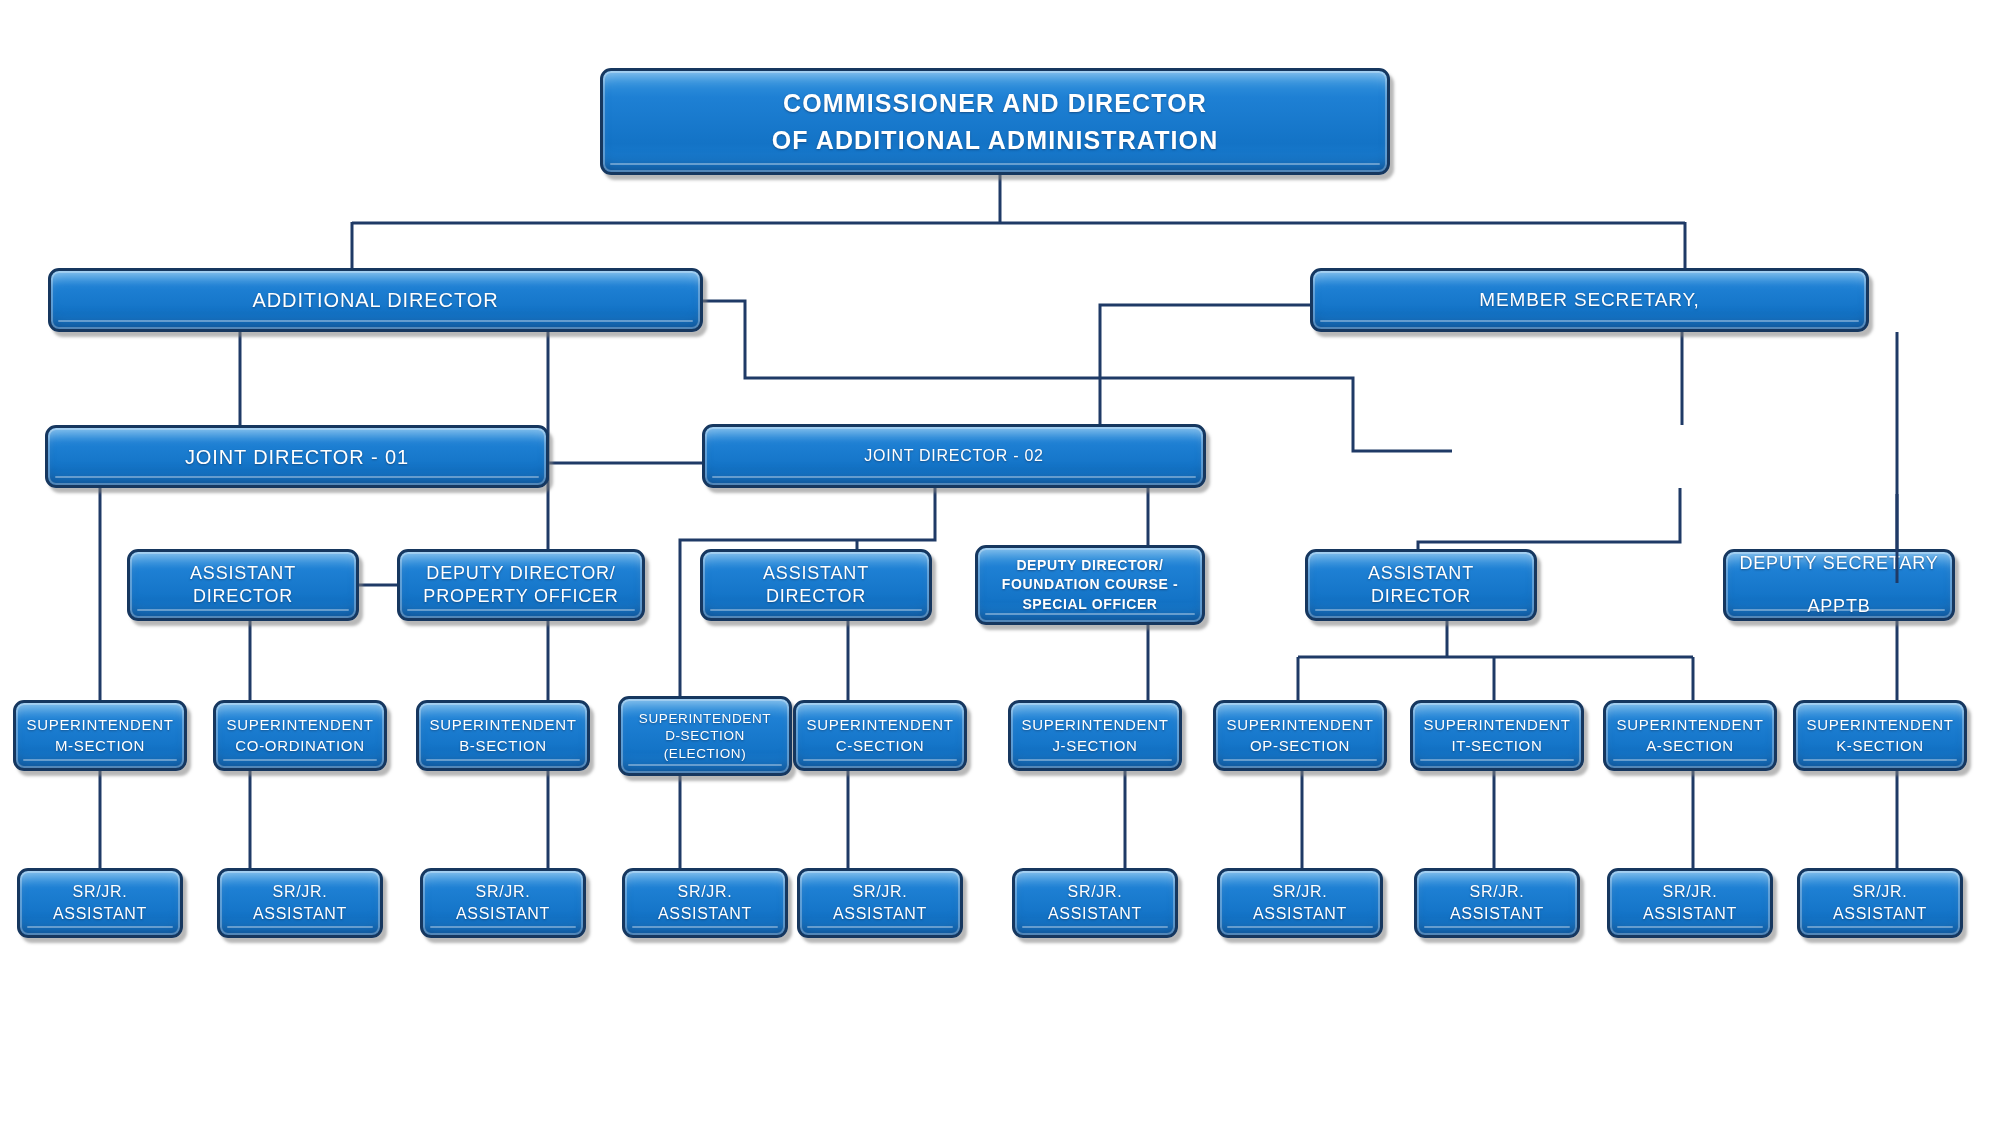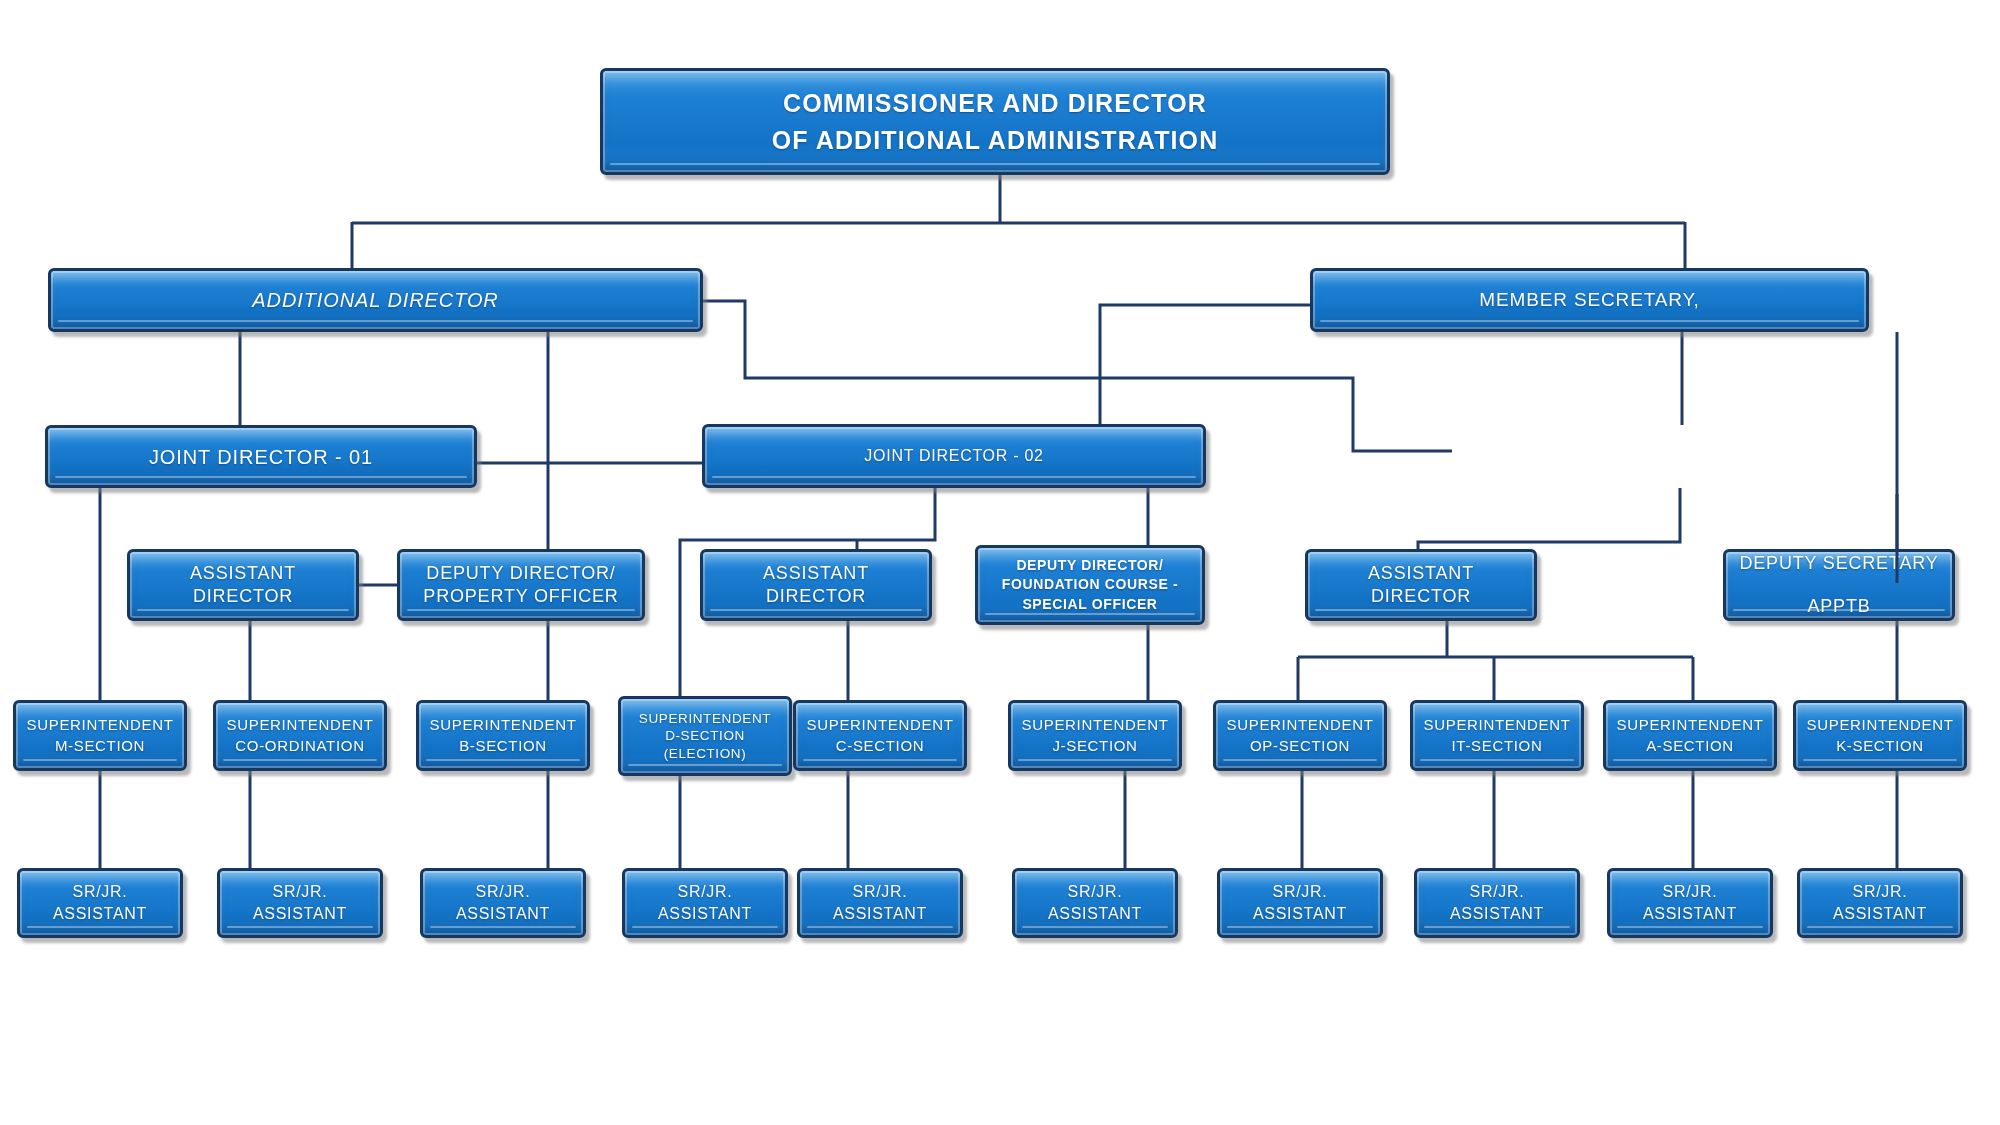--- a/index.html
+++ b/index.html
@@ -8,21 +8,21 @@
     font-family:"Liberation Sans", sans-serif;
   }
   svg.wires{position:absolute;left:0;top:0;z-index:1;}
   svg.wires-top{position:absolute;left:0;top:0;z-index:3;}
   .nodes{position:absolute;left:0;top:0;width:100%;height:100%;z-index:2;}
   .node{
     position:absolute;box-sizing:border-box;
     display:flex;flex-direction:column;align-items:center;justify-content:center;
     text-align:right;color:#ffffff;
     background:linear-gradient(180deg,#3d9be2 0%,#1e80d4 26%,#1373c6 72%,#1e82d4 100%);
-    border:3px solid #16375f;border-radius:6px;
+    border:3px solid #16375f;border-radius:11px;
     box-shadow:4px 5px 3px rgba(125,125,125,.55),
                inset 0 0 0 2px rgba(255,255,255,.28),
                inset 0 12px 14px -8px rgba(255,255,255,.5),
                inset 0 -14px 16px -10px rgba(8,58,115,.85);
     letter-spacing:.045em;
     text-shadow:0 1px 2px rgba(18,58,105,.65);
   }
   .node::after{
     content:"";position:absolute;left:7px;right:7px;bottom:7px;height:2px;
     background:rgba(255,255,255,.35);border-radius:1px;pointer-events:none;
@@ -71,27 +71,27 @@
       <path d="M1302 771 V869" fill="none" stroke="#1f3a66" stroke-width="3"></path>
       <path d="M1494 771 V869" fill="none" stroke="#1f3a66" stroke-width="3"></path>
       <path d="M1693 771 V869" fill="none" stroke="#1f3a66" stroke-width="3"></path>
       <path d="M1897 771 V869" fill="none" stroke="#1f3a66" stroke-width="3"></path>
     </svg>
   <div class="nodes">
       <div class="node bold" style="left: 600px; top: 68px; width: 790px; height: 107px; font-size: 25px; line-height: 1.45;">
         <span class="ln">COMMISSIONER AND DIRECTOR</span>
         <span class="ln">OF ADDITIONAL ADMINISTRATION</span>
       </div>
-      <div class="node" style="left: 48px; top: 268px; width: 655px; height: 64px; font-size: 20px; line-height: 1.2; font-style: italic;">
+      <div class="node" style="left: 48px; top: 268px; width: 655px; height: 64px; font-size: 20px; line-height: 1.2;">
         <span class="ln">ADDITIONAL DIRECTOR</span>
       </div>
       <div class="node" style="left: 1310px; top: 268px; width: 559px; height: 64px; font-size: 19px; line-height: 1.25;">
         <span class="ln">MEMBER SECRETARY,</span>
       </div>
-      <div class="node" style="left: 45px; top: 425px; width: 432px; height: 63px; font-size: 20px; line-height: 1.2;">
+      <div class="node" style="left: 45px; top: 425px; width: 504px; height: 63px; font-size: 20px; line-height: 1.2;">
         <span class="ln">JOINT DIRECTOR - 01</span>
       </div>
       <div class="node" style="left: 702px; top: 424px; width: 504px; height: 64px; font-size: 16px; line-height: 1.2;">
         <span class="ln">JOINT DIRECTOR - 02</span>
       </div>
       <div class="node" style="left: 127px; top: 549px; width: 232px; height: 72px; font-size: 18px; line-height: 1.3;">
         <span class="ln">ASSISTANT</span>
         <span class="ln">DIRECTOR</span>
       </div>
       <div class="node" style="left: 397px; top: 549px; width: 248px; height: 72px; font-size: 18px; line-height: 1.3;">

